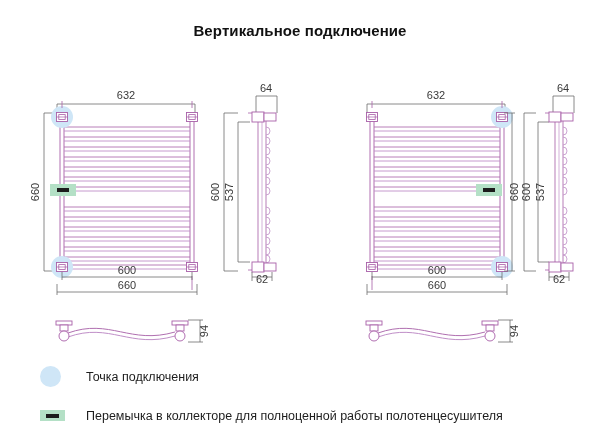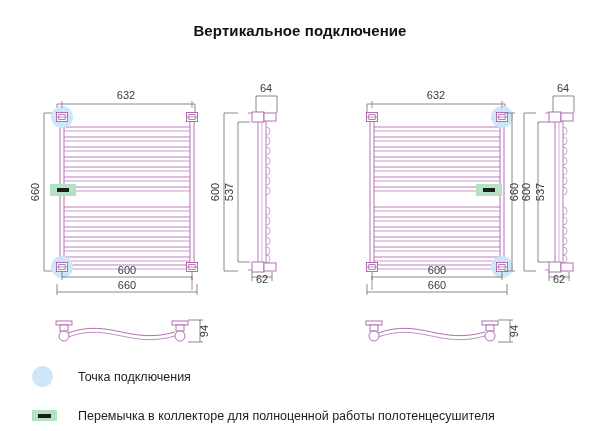--- a/index.html
+++ b/index.html
@@ -12,21 +12,21 @@
     position:relative;
   }
   .page{position:relative;width:600px;height:431px;}
   .title{
     position:absolute;left:0;top:22px;width:600px;
     text-align:center;
     font-size:15px;font-weight:bold;color:#111;
     letter-spacing:0.1px;
   }
   svg.drawing{position:absolute;left:0;top:0;width:600px;height:431px;}
-  .legend{position:absolute;left:32px;top:365px;width:560px;}
+  .legend{position:absolute;left:40px;top:365px;width:560px;}
   .legend-row{display:flex;align-items:center;height:23px;}
   .legend-row + .legend-row{margin-top:16px;}
   .swatch-wrap{width:46px;display:flex;align-items:center;justify-content:flex-start;}
   .sw-circle{width:21px;height:21px;border-radius:50%;background:#cfe6f7;}
   .sw-jumper{width:25px;height:11px;background:#b4e0c6;display:flex;align-items:center;justify-content:center;}
   .sw-jumper i{display:block;width:13px;height:4px;background:#1c1c1c;}
   .legend-text{font-size:12.5px;color:#1d1d1d;white-space:nowrap;}
 </style>
 </head>
 <body>

